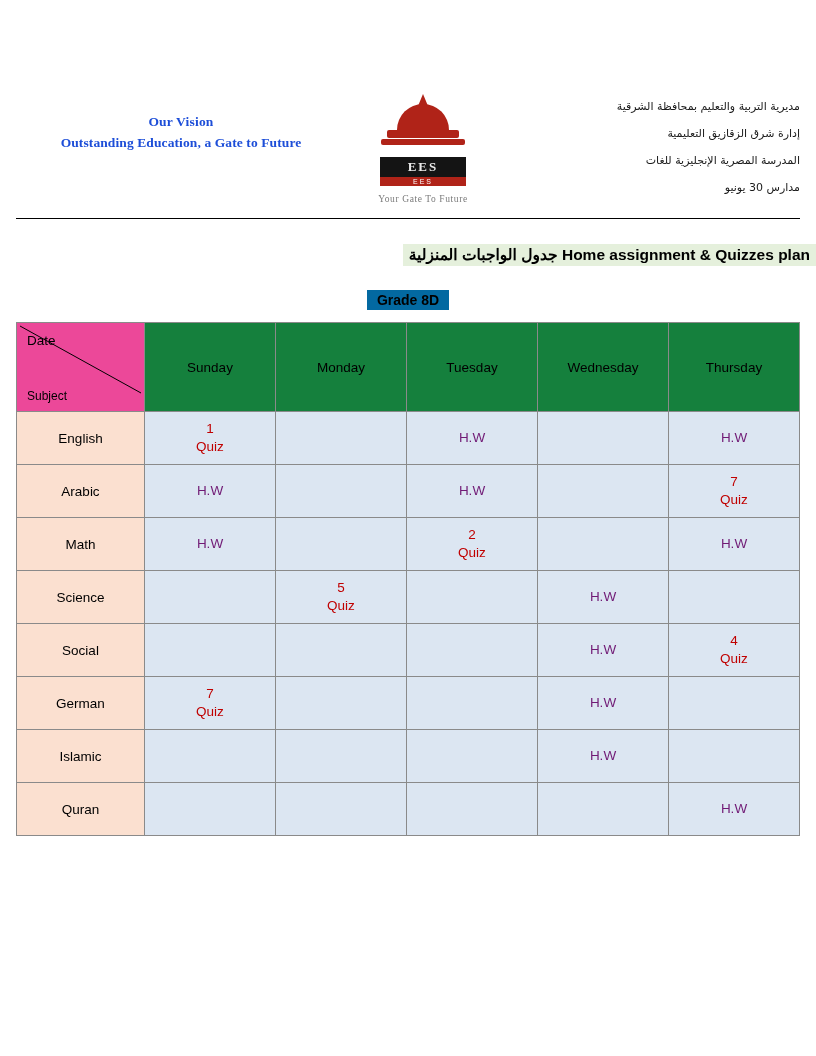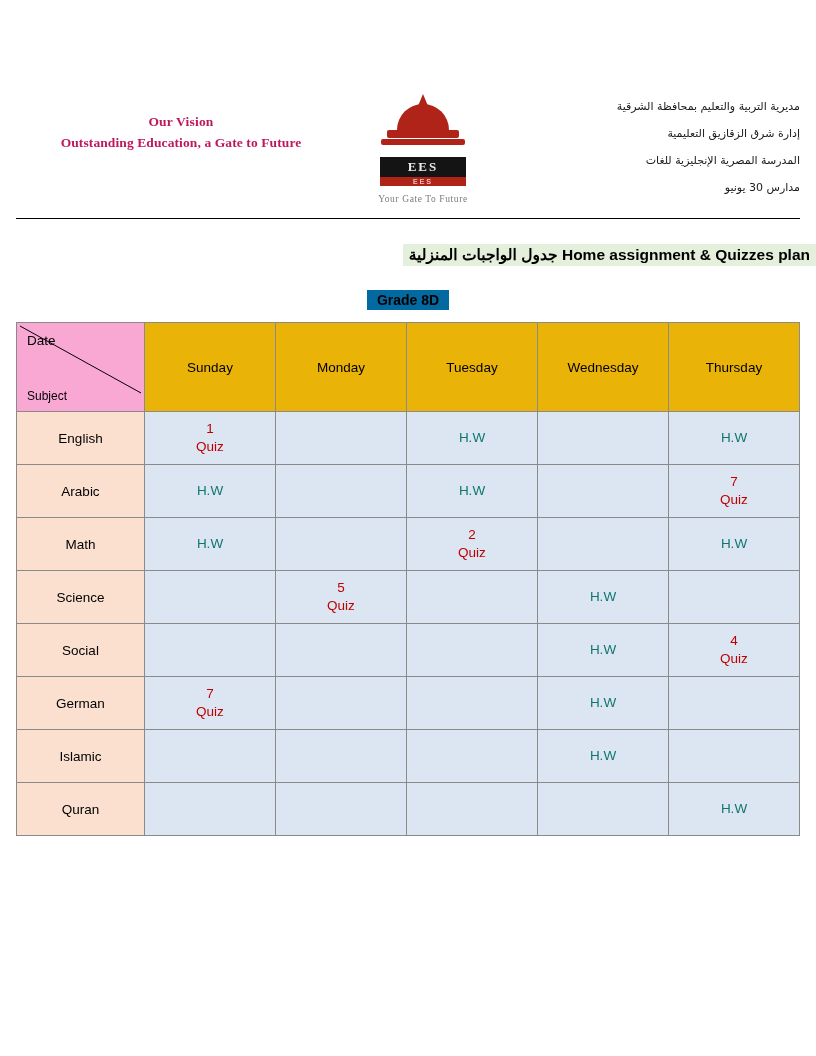--- a/index.html
+++ b/index.html
@@ -33,21 +33,21 @@
     justify-content: space-between;
   }
   .vision {
     width: 330px;
     padding-top: 24px;
     text-align: center;
     font-family: "Liberation Serif", serif;
     font-weight: bold;
     font-size: 13.5px;
     line-height: 1.55;
-    color: #be185d;
+    color: #1d4ed8;
   }
   .vision .vision-line1 { letter-spacing: 0.2px; }
   .vision .vision-line2 { letter-spacing: 0.1px; }
 
   .logo-wrap {
     width: 150px;
     height: 110px;
     position: relative;
     display: flex;
     flex-direction: column;
@@ -204,21 +204,21 @@
     font-weight: normal;
     text-align: center;
     vertical-align: middle;
     padding: 0;
   }
   .col-head { width: 127px; }
 
   .corner-cell {
     position: relative;
     height: 88px;
-    background: #f9a8d4;
+    background: #ec4899;
     padding: 0;
   }
   .corner-cell .diag {
     position: absolute;
     inset: 0;
     pointer-events: none;
   }
   .corner-cell .lbl-date {
     position: absolute;
     top: 10px;
@@ -226,33 +226,33 @@
     font-size: 13.5px;
   }
   .corner-cell .lbl-subject {
     position: absolute;
     bottom: 8px;
     left: 10px;
     font-size: 12px;
   }
   .day-head {
     height: 88px;
-    background: #eab308;
+    background: #15803d;
     font-size: 14px;
   }
   .subject-cell {
     background: #fbe0d0;
     height: 52px;
   }
   .data-cell {
     background: #dce6f2;
     height: 52px;
     line-height: 1.35;
   }
-  .data-cell .hw { color: #0f766e; margin-top: 36px; }
+  .data-cell .hw { color: #701a75; margin-top: 36px; }
   .quiz {
     color: #c00000;
   }
   .quiz .num { display: block; }
   .quiz .word { display: block; }
 </style>
 </head>
 <body>
 
 <div class="page">

